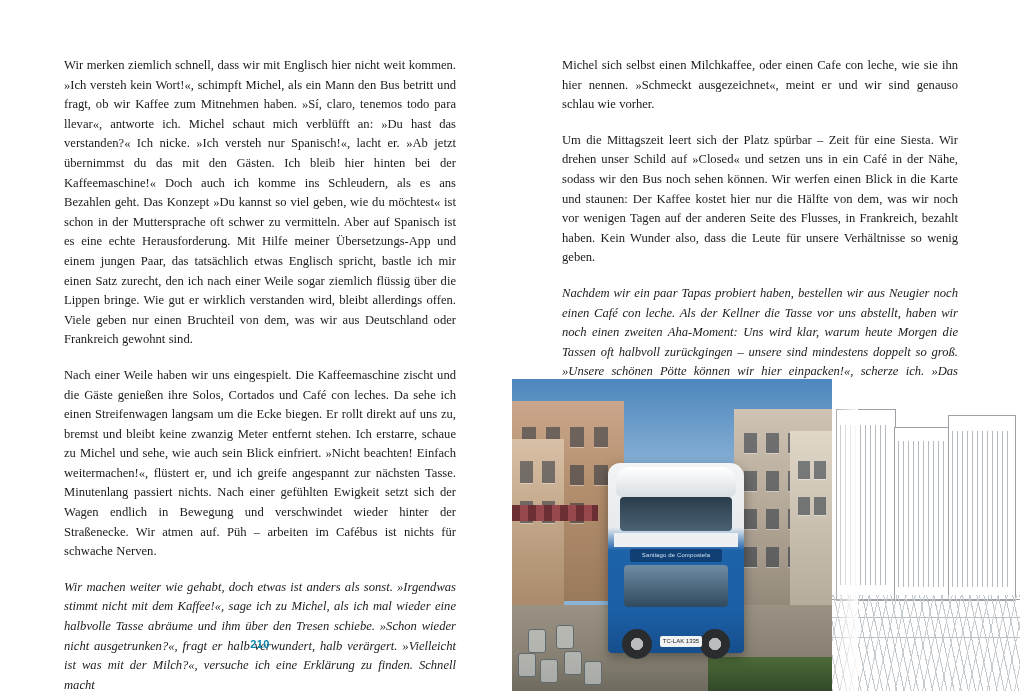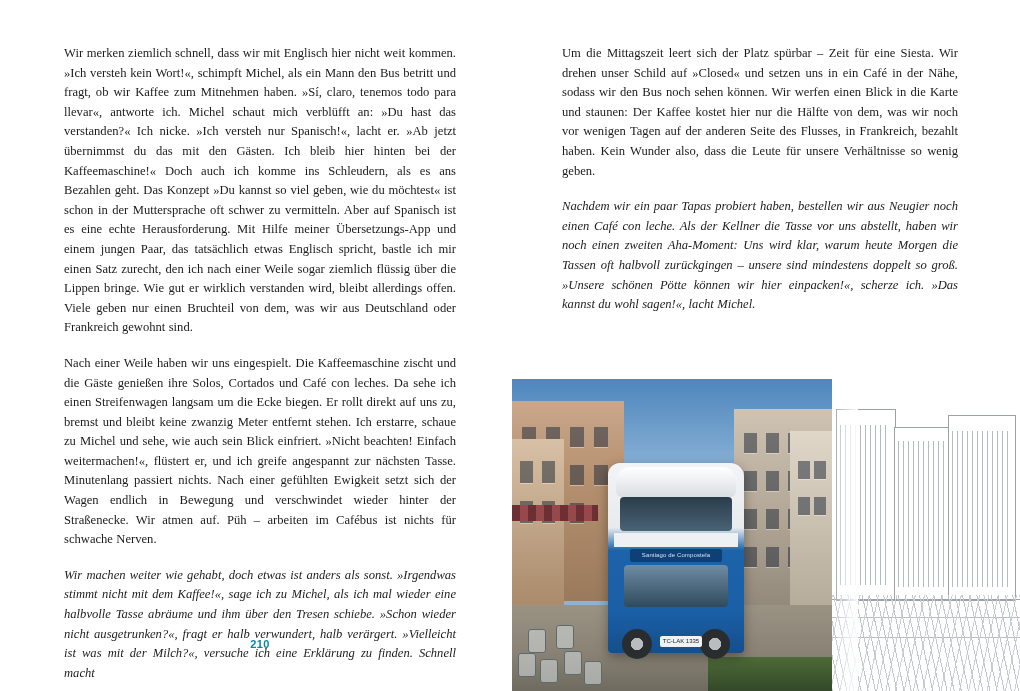--- a/index.html
+++ b/index.html
@@ -28,21 +28,21 @@
     top: 40px;
     width: 392px;
   }
   .col-right {
     position: absolute;
     left: 562px;
     top: 40px;
     width: 396px;
   }
   p.body {
-    margin: 4px 0 16px 0;
+    margin: 16px 0 16px 0;
     font-family: "Liberation Serif", serif;
     font-size: 12.6px;
     line-height: 19.6px;
     color: #1b1b1b;
     text-align: justify;
     -webkit-hyphens: auto;
     hyphens: auto;
     word-spacing: 0.02em;
   }
   p.body:last-child { margin-bottom: 0; font-style: italic; }
@@ -232,20 +232,21 @@
 
   <div class="col-left">
     <p class="body">Wir merken ziemlich schnell, dass wir mit Englisch hier nicht weit kommen. »Ich versteh kein Wort!«, schimpft Michel, als ein Mann den Bus betritt und fragt, ob wir Kaffee zum Mitnehmen haben. »Sí, claro, tenemos todo para llevar«, antworte ich. Michel schaut mich verblüfft an: »Du hast das verstanden?« Ich nicke. »Ich versteh nur Spanisch!«, lacht er. »Ab jetzt übernimmst du das mit den Gästen. Ich bleib hier hinten bei der Kaffeemaschine!« Doch auch ich komme ins Schleudern, als es ans Bezahlen geht. Das Konzept »Du kannst so viel geben, wie du möchtest« ist schon in der Muttersprache oft schwer zu vermitteln. Aber auf Spanisch ist es eine echte Herausforderung. Mit Hilfe meiner Übersetzungs-App und einem jungen Paar, das tatsächlich etwas Englisch spricht, bastle ich mir einen Satz zurecht, den ich nach einer Weile sogar ziemlich flüssig über die Lippen bringe. Wie gut er wirklich verstanden wird, bleibt allerdings offen. Viele geben nur einen Bruchteil von dem, was wir aus Deutschland oder Frankreich gewohnt sind.</p>
     <p class="body">Nach einer Weile haben wir uns eingespielt. Die Kaffeemaschine zischt und die Gäste genießen ihre Solos, Cortados und Café con leches. Da sehe ich einen Streifenwagen langsam um die Ecke biegen. Er rollt direkt auf uns zu, bremst und bleibt keine zwanzig Meter entfernt stehen. Ich erstarre, schaue zu Michel und sehe, wie auch sein Blick einfriert. »Nicht beachten! Einfach weitermachen!«, flüstert er, und ich greife angespannt zur nächsten Tasse. Minutenlang passiert nichts. Nach einer gefühlten Ewigkeit setzt sich der Wagen endlich in Bewegung und verschwindet wieder hinter der Straßenecke. Wir atmen auf. Püh – arbeiten im Cafébus ist nichts für schwache Nerven.</p>
     <p class="body">Wir machen weiter wie gehabt, doch etwas ist anders als sonst. »Irgendwas stimmt nicht mit dem Kaffee!«, sage ich zu Michel, als ich mal wieder eine halbvolle Tasse abräume und ihm über den Tresen schiebe. »Schon wieder nicht ausgetrunken?«, fragt er halb verwundert, halb verärgert. »Vielleicht ist was mit der Milch?«, versuche ich eine Erklärung zu finden. Schnell macht</p>
   </div>
 
   <div class="folio">210</div>
 
   <div class="col-right">
+    <p class="body">Michel sich selbst einen Milchkaffee, oder einen Cafe con leche, wie sie ihn hier nennen. »Schmeckt ausgezeichnet«, meint er und wir sind genauso schlau wie vorher.</p>
     <p class="body">Um die Mittagszeit leert sich der Platz spürbar – Zeit für eine Siesta. Wir drehen unser Schild auf »Closed« und setzen uns in ein Café in der Nähe, sodass wir den Bus noch sehen können. Wir werfen einen Blick in die Karte und staunen: Der Kaffee kostet hier nur die Hälfte von dem, was wir noch vor wenigen Tagen auf der anderen Seite des Flusses, in Frankreich, bezahlt haben. Kein Wunder also, dass die Leute für unsere Verhältnisse so wenig geben.</p>
     <p class="body">Nachdem wir ein paar Tapas probiert haben, bestellen wir aus Neugier noch einen Café con leche. Als der Kellner die Tasse vor uns abstellt, haben wir noch einen zweiten Aha-Moment: Uns wird klar, warum heute Morgen die Tassen oft halbvoll zurückgingen – unsere sind mindestens doppelt so groß. »Unsere schönen Pötte können wir hier einpacken!«, scherze ich. »Das kannst du wohl sagen!«, lacht Michel.</p>
   </div>
 
   <div class="figure">
 
     <div class="photo">
       <div class="sky"></div>
 
       <div class="bldg-l">

